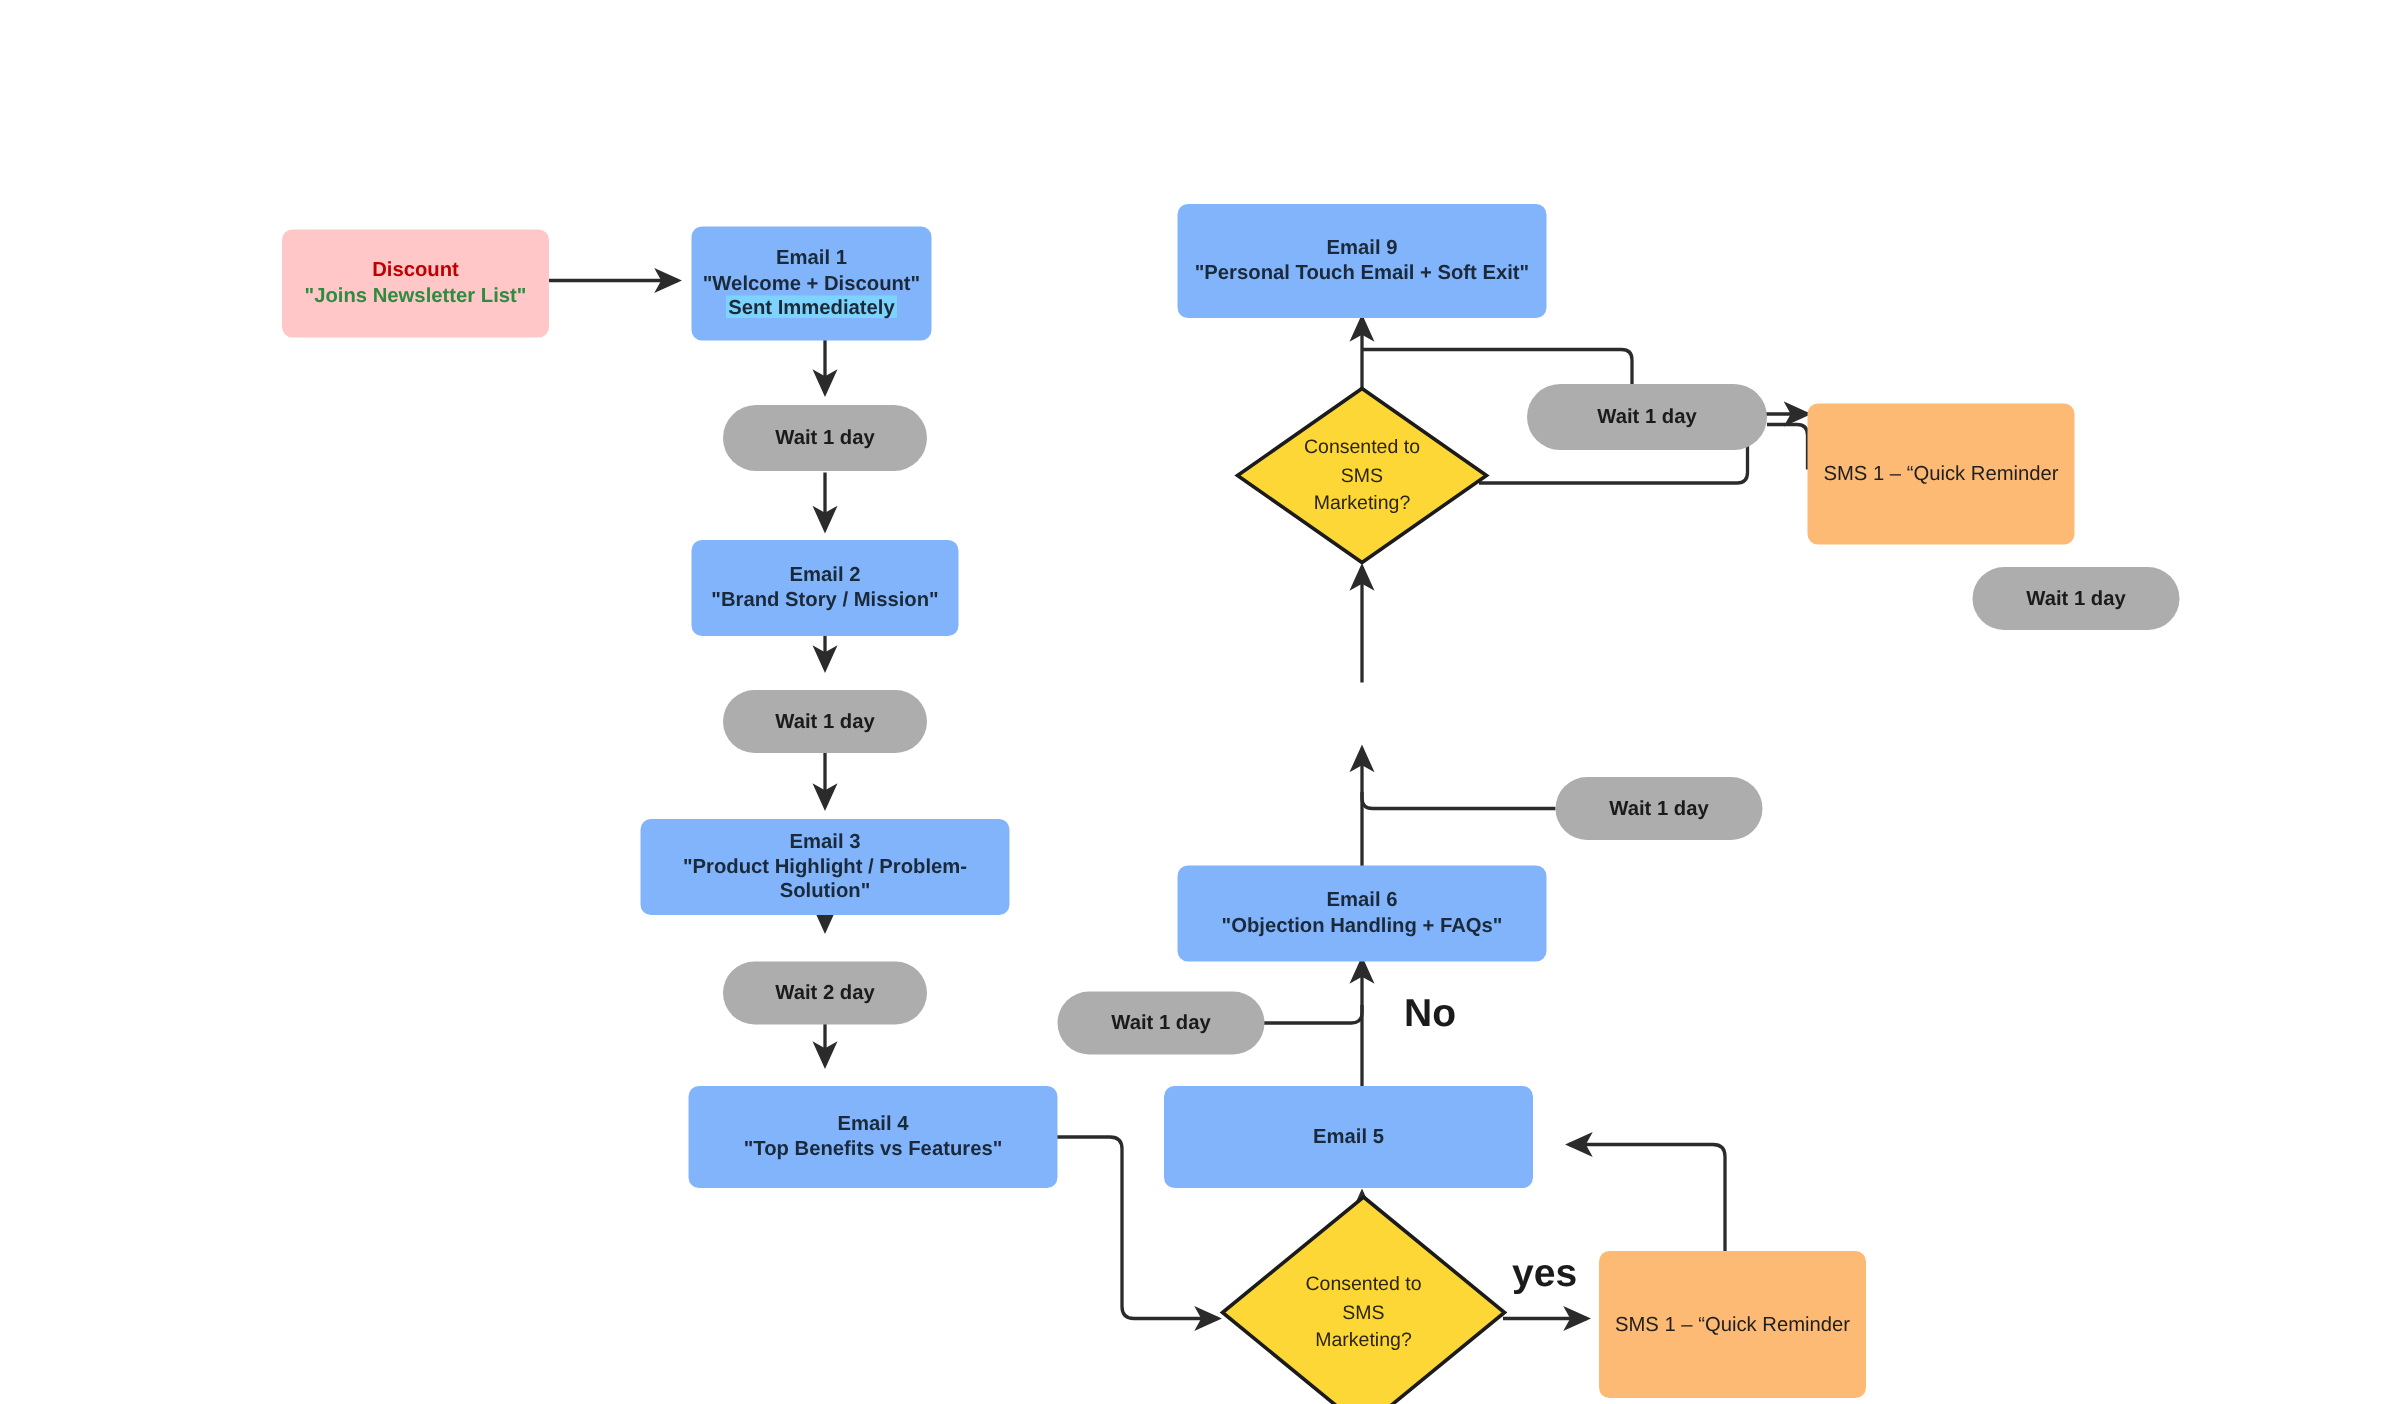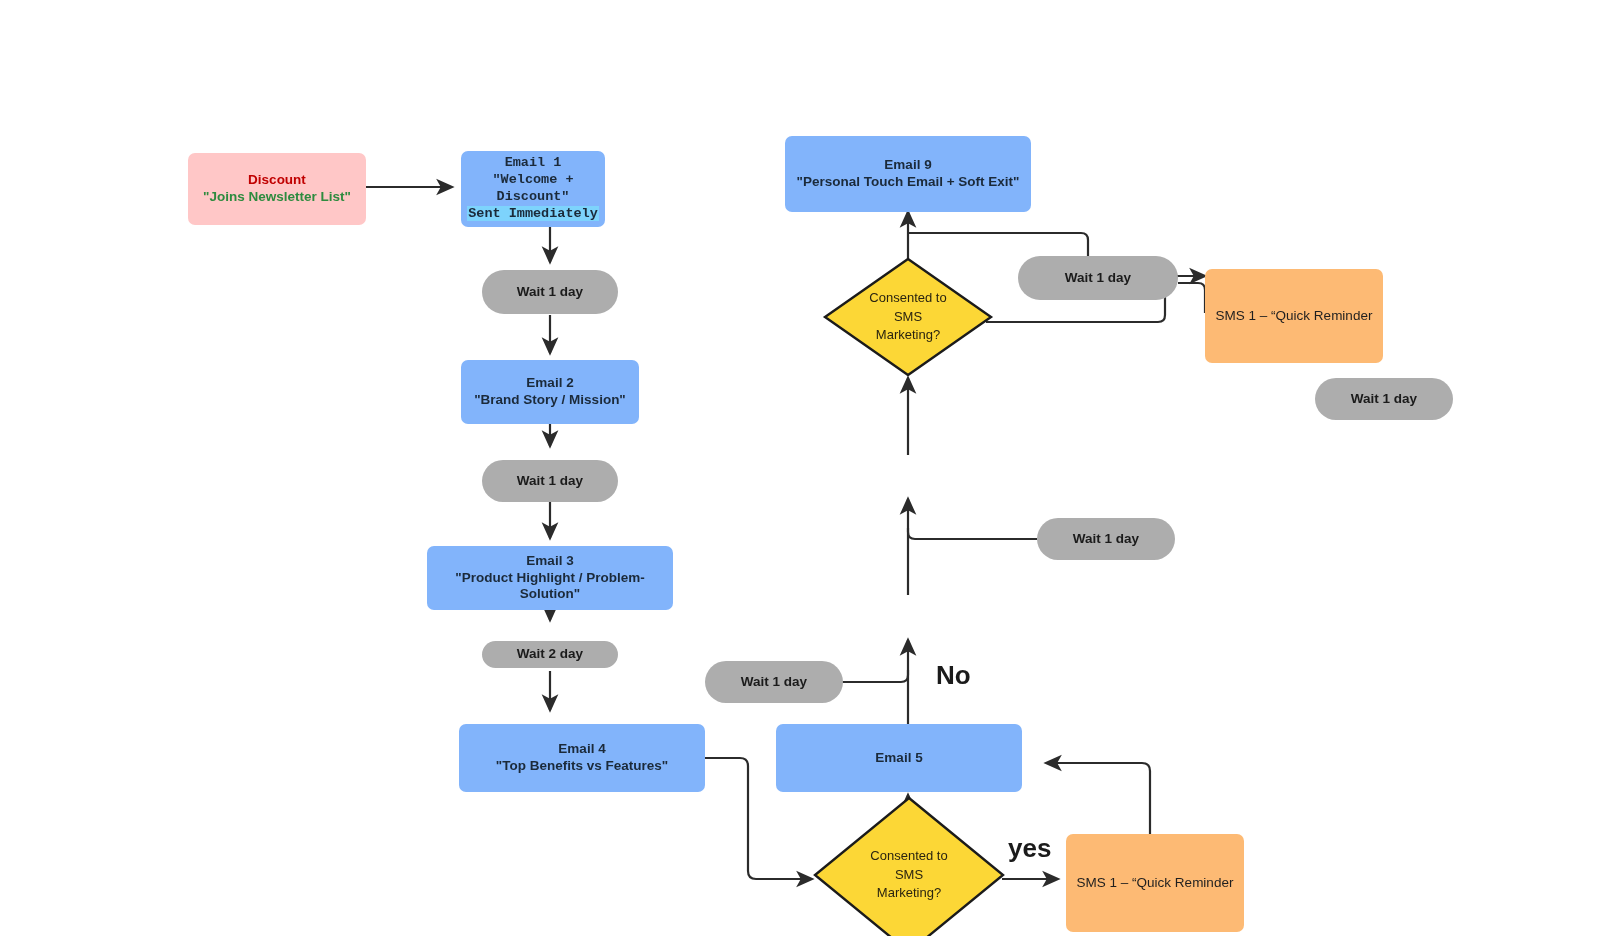--- a/index.html
+++ b/index.html
@@ -193,21 +193,21 @@
     </g>
   </svg>
 
   <div class="node box box-pink" style="left:188px; top:153px; width:178px; height:72px;">
     <div class="txt">
       <span class="trigger-title">Discount</span>
       <span class="trigger-sub">"Joins Newsletter List"</span>
     </div>
   </div>
 
-  <div class="node box box-blue" style="left:461px; top:151px; width:144px; height:76px;font-family:Liberation Mono, monospace;">
+  <div class="node box box-blue" style="left:461px; top:151px; width:160px; height:76px;">
     <div class="txt">
       <span class="line2">Email 1</span>
       <span class="line2">"Welcome + Discount"</span>
       <span class="line2"><span class="hl">Sent Immediately</span></span>
     </div>
   </div>
 
   <div class="node pill" style="left:482px; top:270px; width:136px; height:44px;">
     <div class="txt">Wait 1 day</div>
   </div>
@@ -223,21 +223,21 @@
     <div class="txt">Wait 1 day</div>
   </div>
 
   <div class="node box box-blue" style="left:427px; top:546px; width:246px; height:64px;">
     <div class="txt">
       <span class="line2">Email 3</span>
       <span class="line2">"Product Highlight / Problem-Solution"</span>
     </div>
   </div>
 
-  <div class="node pill" style="left:482px; top:641px; width:136px; height:27px;">
+  <div class="node pill" style="left:482px; top:641px; width:136px; height:42px;">
     <div class="txt">Wait 2 day</div>
   </div>
 
   <div class="node box box-blue" style="left:427px; top:724px; width:246px; height:68px;margin-left:32px;">
     <div class="txt">
       <span class="line2">Email 4</span>
       <span class="line2">"Top Benefits vs Features"</span>
     </div>
   </div>
 
@@ -265,20 +265,26 @@
   <div class="node box box-green" style="left:1066px; top:834px; width:178px; height:98px;">
     <div class="txt">SMS 1 – “Quick Reminder</div>
   </div>
 
   <div class="node pill" style="left:705px; top:661px; width:138px; height:42px;">
     <div class="txt">Wait 1 day</div>
   </div>
 
   <div class="branch-label" style="left:936px; top:660px;">No</div>
 
+  <div class="node box box-blue" style="left:785px; top:577px; width:246px; height:64px;">
+    <div class="txt">
+      <span class="line2">Email 6</span>
+      <span class="line2">"Objection Handling + FAQs"</span>
+    </div>
+  </div>
 
   <div class="node pill" style="left:1037px; top:518px; width:138px; height:42px;">
     <div class="txt">Wait 1 day</div>
   </div>
 
 
   <div class="diamond" style="left:822px; top:256px; width:172px; height:122px;">
     <svg class="dshape" viewBox="0 0 172 122" xmlns="http://www.w3.org/2000/svg">
       <polygon points="86,3 169,61 86,119 3,61" fill="#fcd736" stroke="#1b1b1b" stroke-width="2.4"></polygon>
     </svg>

